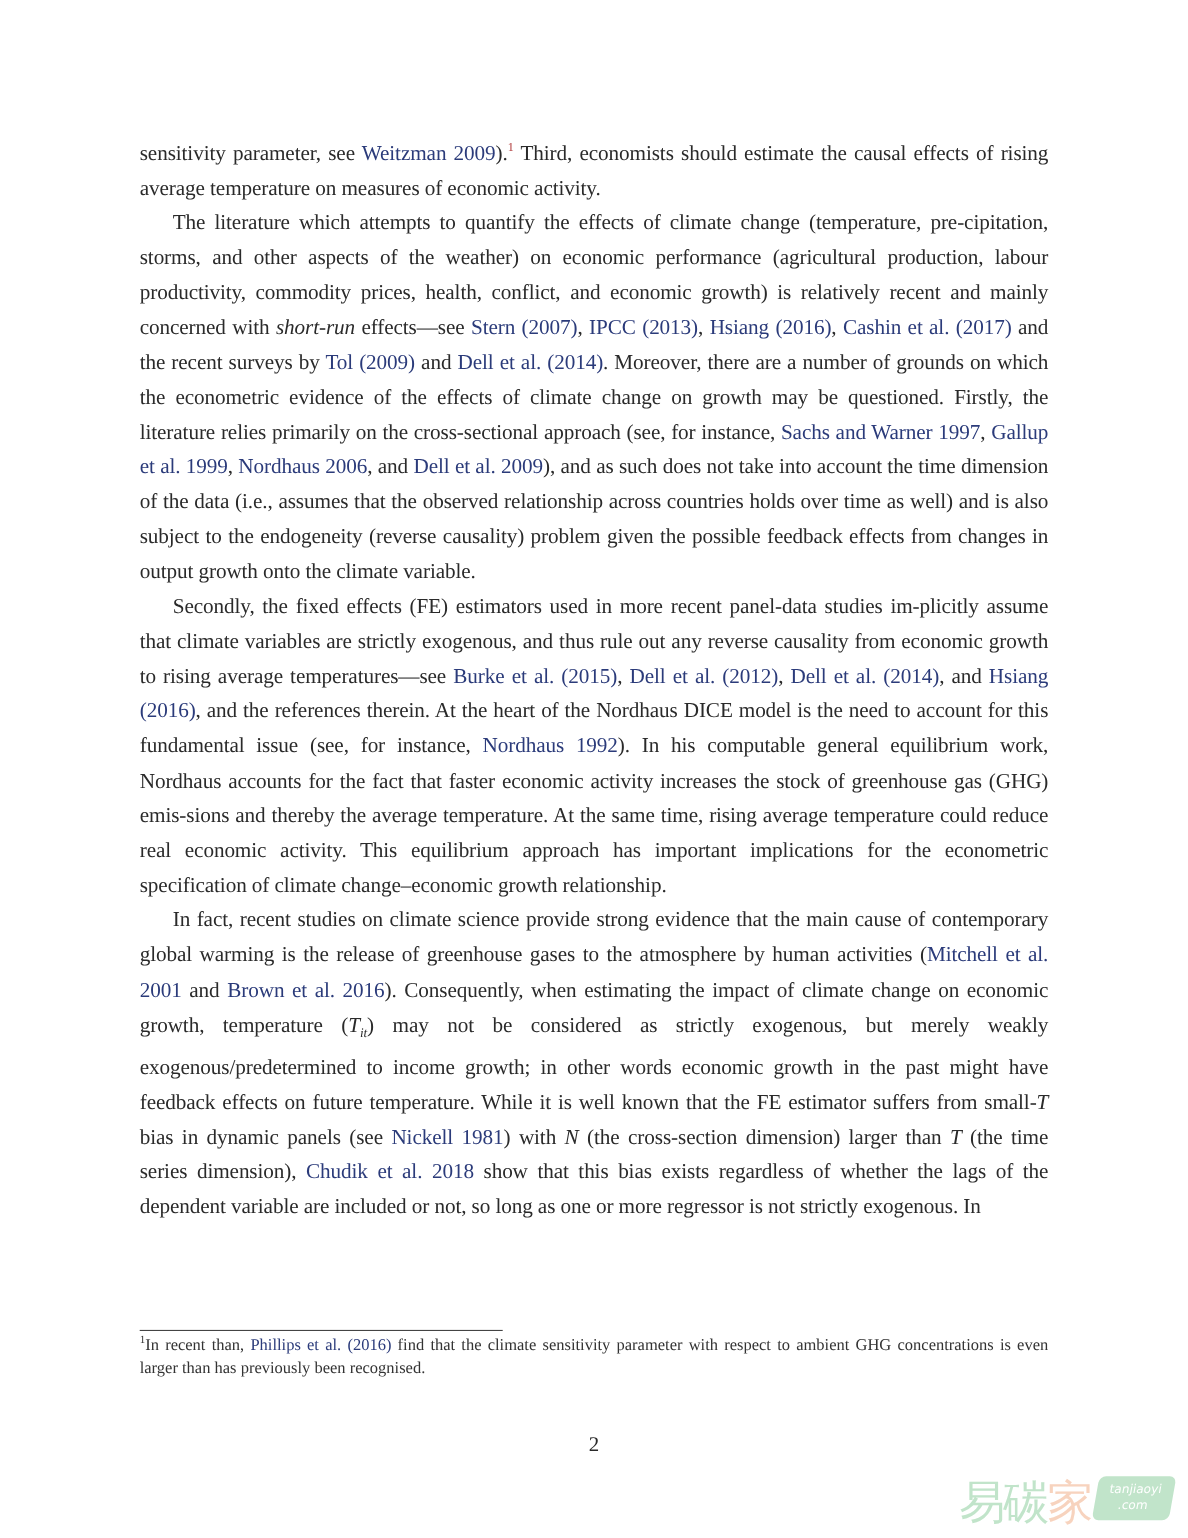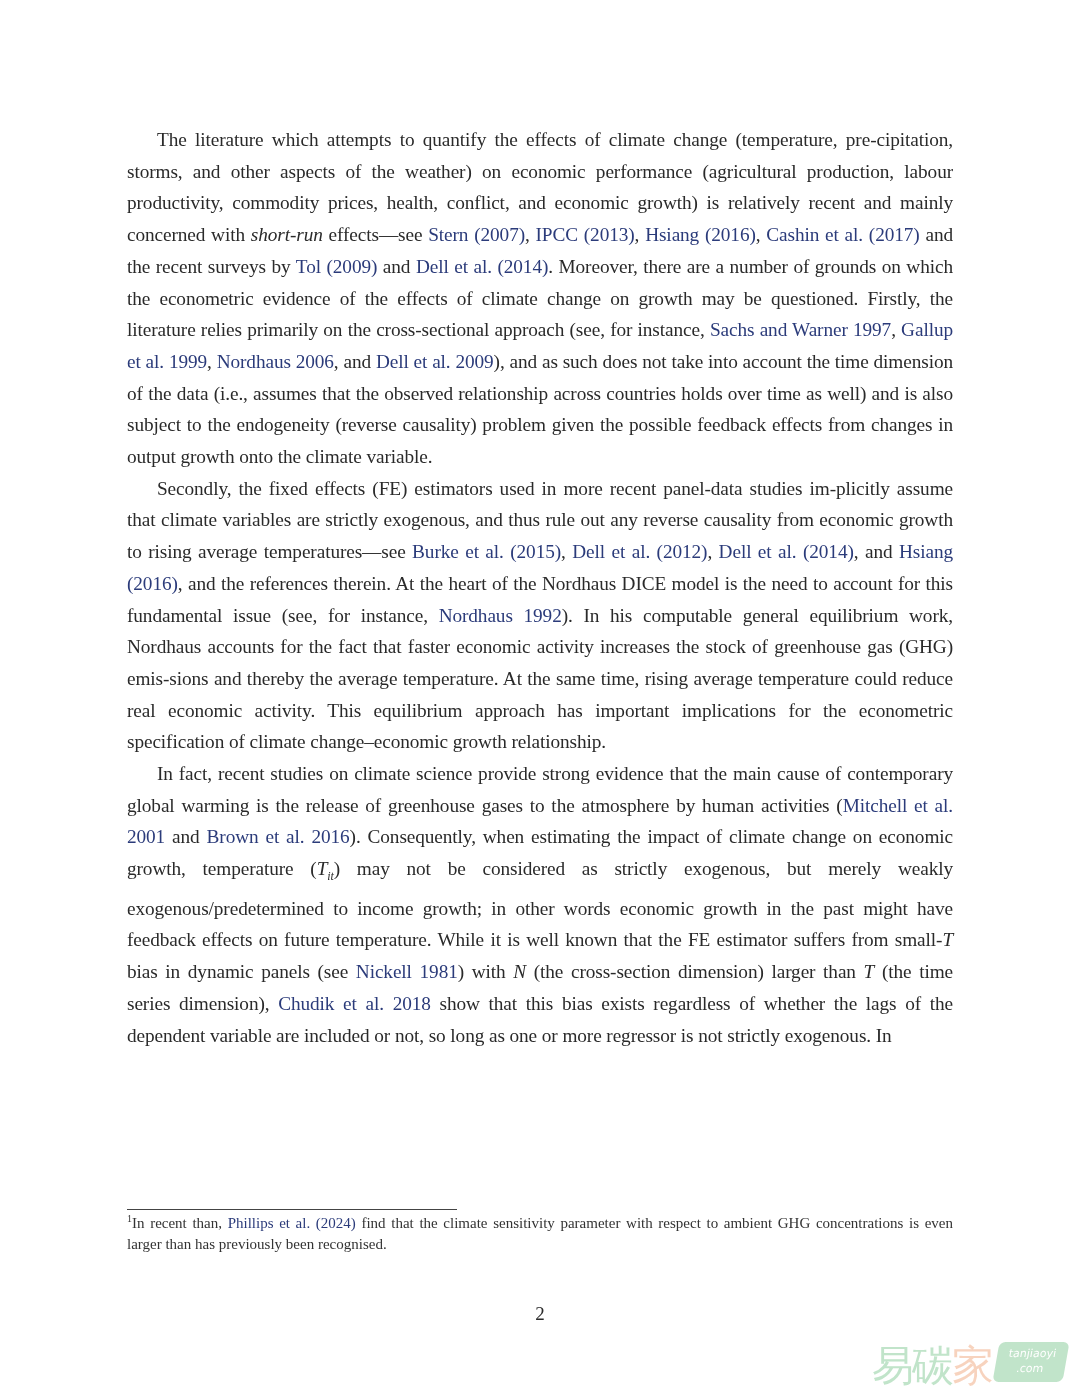--- a/index.html
+++ b/index.html
@@ -20,30 +20,31 @@
   .watermark { position: absolute; right: 8px; bottom: 6px; width: 200px; height: 60px; opacity: 0.55; }
   .wm-cn { position: absolute; left: 0; top: 6px; font-family: "DejaVu Sans", sans-serif; font-size: 42px; letter-spacing: -2px; }
   .wm-cn .a { color: #8fcf9f; } .wm-cn .b { color: #8fcf9f; } .wm-cn .c { color: #f2b08a; }
   .wm-box { position: absolute; left: 124px; top: 10px; width: 70px; height: 40px; background: #8fcf9f; border-radius: 6px;
             transform: skewX(-10deg); color: #fff; font-family: "DejaVu Sans", sans-serif; font-size: 11px; text-align: center; line-height: 15px; padding-top: 4px; box-sizing: border-box; }
 </style>
 </head>
 <body>
 
 <div class="page">
+  <p class="para"><span>sensitivity parameter, see </span><a class="cite">Weitzman 2009</a><span>).</span><a class="fnref">1</a><span> Third, economists should estimate the causal effects of rising average temperature on measures of economic activity.</span></p>
 
   <p class="para indent"><span>The literature which attempts to quantify the effects of climate change (temperature, pre-cipitation, storms, and other aspects of the weather) on economic performance (agricultural production, labour productivity, commodity prices, health, conflict, and economic growth) is relatively recent and mainly concerned with </span><em>short-run</em><span> effects—see </span><a class="cite">Stern (2007)</a><span>, </span><a class="cite">IPCC (2013)</a><span>, </span><a class="cite">Hsiang (2016)</a><span>, </span><a class="cite">Cashin et al. (2017)</a><span> and the recent surveys by </span><a class="cite">Tol (2009)</a><span> and </span><a class="cite">Dell et al. (2014)</a><span>. Moreover, there are a number of grounds on which the econometric evidence of the effects of climate change on growth may be questioned. Firstly, the literature relies primarily on the cross-sectional approach (see, for instance, </span><a class="cite">Sachs and Warner 1997</a><span>, </span><a class="cite">Gallup et al. 1999</a><span>, </span><a class="cite">Nordhaus 2006</a><span>, and </span><a class="cite">Dell et al. 2009</a><span>), and as such does not take into account the time dimension of the data (i.e., assumes that the observed relationship across countries holds over time as well) and is also subject to the endogeneity (reverse causality) problem given the possible feedback effects from changes in output growth onto the climate variable.</span></p>
 
   <p class="para indent"><span>Secondly, the fixed effects (FE) estimators used in more recent panel-data studies im-plicitly assume that climate variables are strictly exogenous, and thus rule out any reverse causality from economic growth to rising average temperatures—see </span><a class="cite">Burke et al. (2015)</a><span>, </span><a class="cite">Dell et al. (2012)</a><span>, </span><a class="cite">Dell et al. (2014)</a><span>, and </span><a class="cite">Hsiang (2016)</a><span>, and the references therein. At the heart of the Nordhaus DICE model is the need to account for this fundamental issue (see, for instance, </span><a class="cite">Nordhaus 1992</a><span>). In his computable general equilibrium work, Nordhaus accounts for the fact that faster economic activity increases the stock of greenhouse gas (GHG) emis-sions and thereby the average temperature. At the same time, rising average temperature could reduce real economic activity. This equilibrium approach has important implications for the econometric specification of climate change–economic growth relationship.</span></p>
 
   <p class="para indent"><span>In fact, recent studies on climate science provide strong evidence that the main cause of contemporary global warming is the release of greenhouse gases to the atmosphere by human activities (</span><a class="cite">Mitchell et al. 2001</a><span> and </span><a class="cite">Brown et al. 2016</a><span>). Consequently, when estimating the impact of climate change on economic growth, temperature (</span><span class="math"><span>T</span><sub style="font-size:12px">it</sub></span><span>) may not be considered as strictly exogenous, but merely weakly exogenous/predetermined to income growth; in other words economic growth in the past might have feedback effects on future temperature. While it is well known that the FE estimator suffers from small-</span><span class="math">T</span><span> bias in dynamic panels (see </span><a class="cite">Nickell 1981</a><span>) with </span><span class="math">N</span><span> (the cross-section dimension) larger than </span><span class="math">T</span><span> (the time series dimension), </span><a class="cite">Chudik et al. 2018</a><span> show that this bias exists regardless of whether the lags of the dependent variable are included or not, so long as one or more regressor is not strictly exogenous. In</span></p>
 </div>
 
 <div class="rule"></div>
-<div class="footnote"><span class="mark">1</span><span>In recent than, </span><a class="cite">Phillips et al. (2024)</a><span> find that the climate sensitivity parameter with respect to ambient GHG concentrations is even larger than has previously been recognised.</span></div>
+<div class="footnote"><span class="mark">1</span><span>In recent than, </span><a class="cite">Phillips et al. (2016)</a><span> find that the climate sensitivity parameter with respect to ambient GHG concentrations is even larger than has previously been recognised.</span></div>
 
 <div class="pagenum">2</div>
 
 <div class="watermark">
   <div class="wm-cn"><span class="a">易</span><span class="b">碳</span><span class="c">家</span></div>
   <div class="wm-box">
       <div>tanjiaoyi</div>
       <div>.com</div>
     </div>
 </div>

